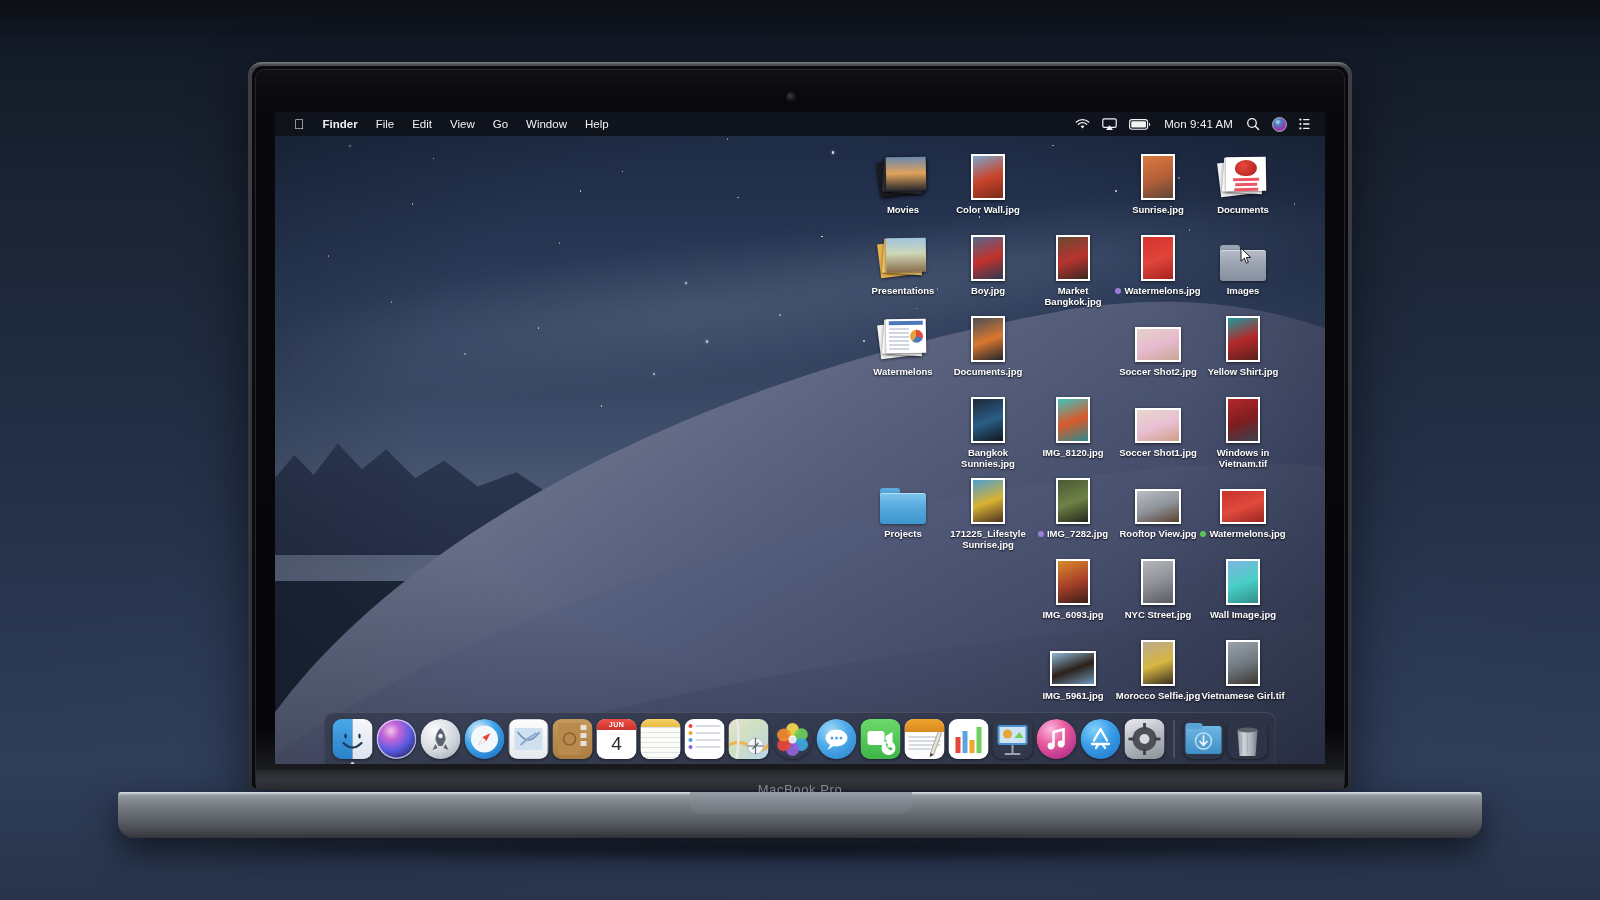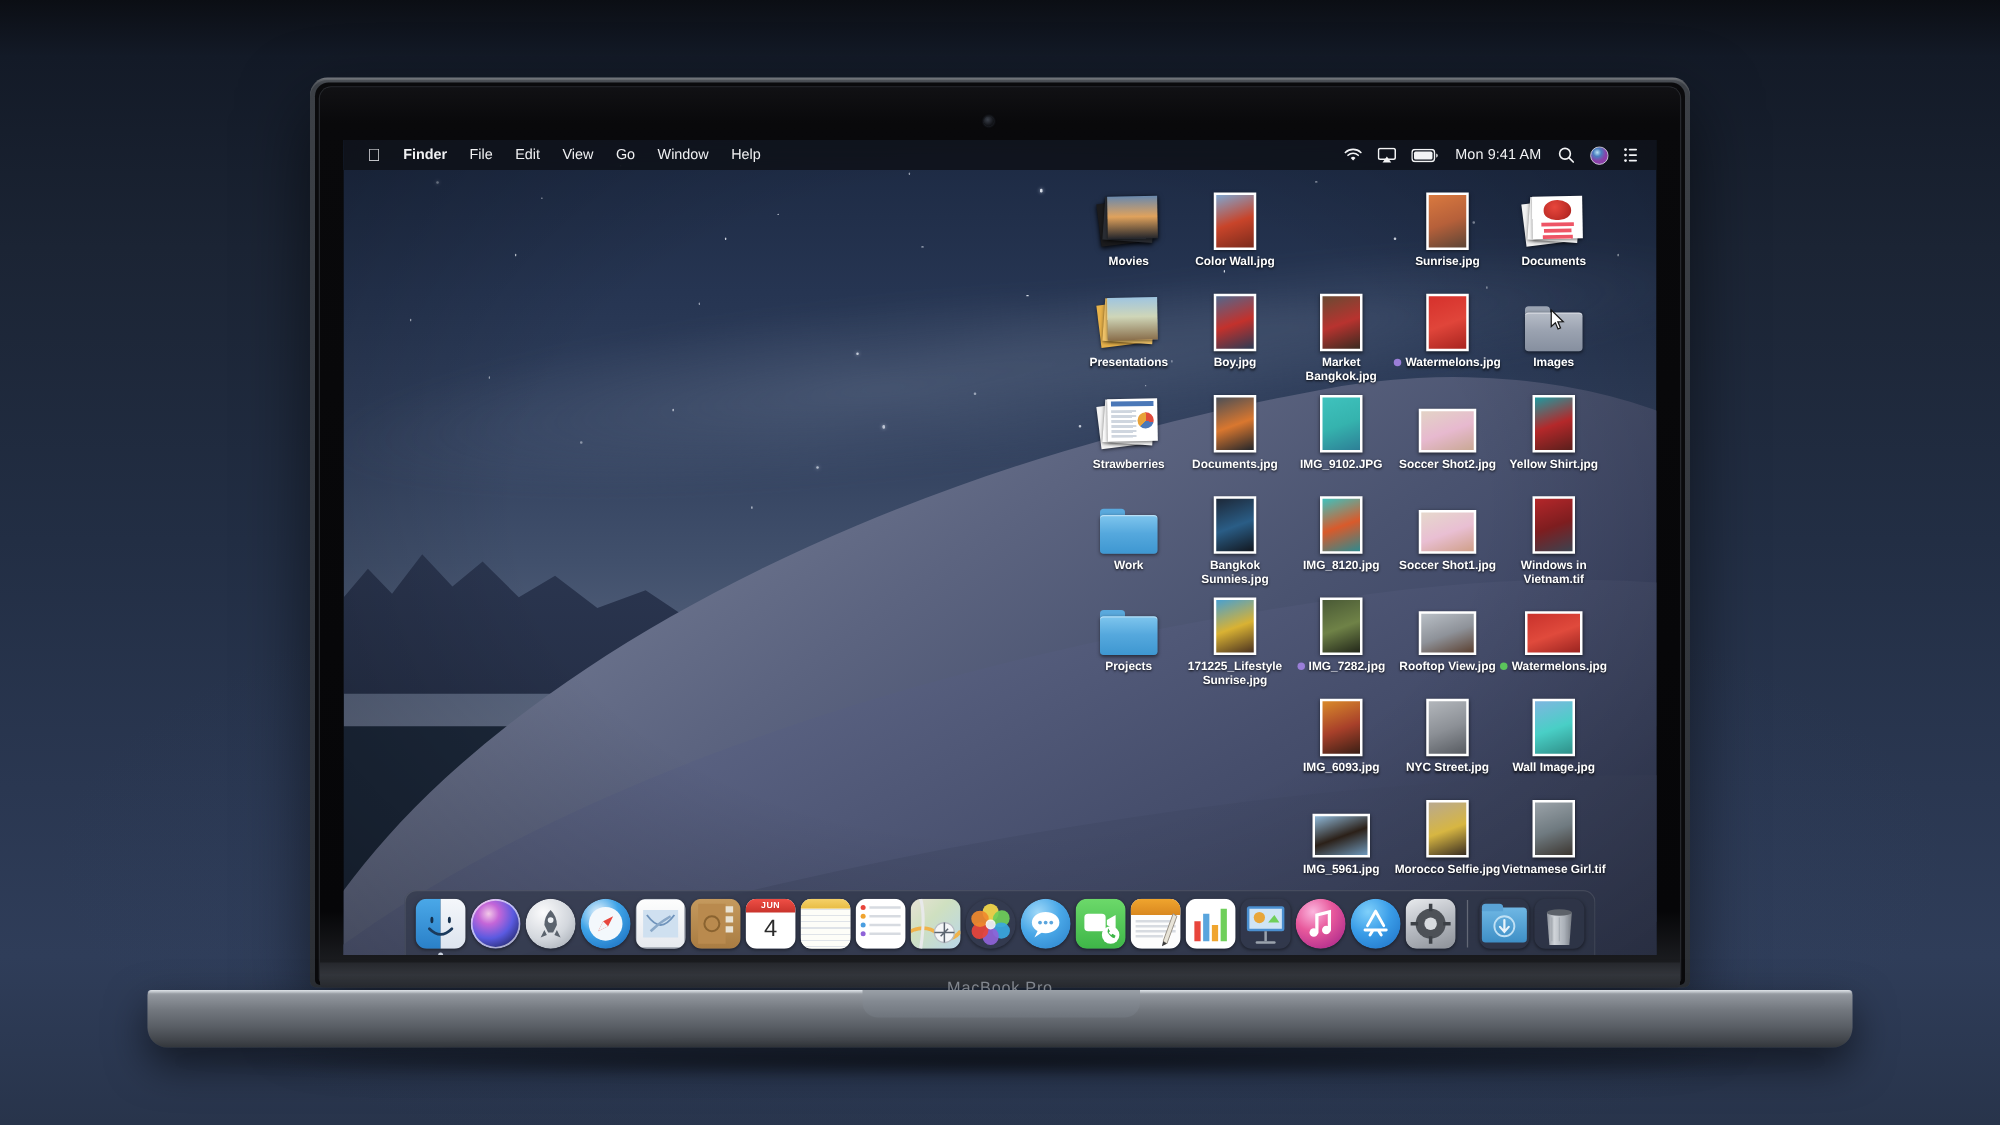--- a/index.html
+++ b/index.html
@@ -474,62 +474,45 @@
             <span class="stack">
               <span class="sheet s1" style="background: rgb(244, 244, 244);"></span>
               <span class="sheet s2" style="background: rgb(251, 251, 251);"></span>
               <span class="sheet s3" style="background: rgb(255, 255, 255);">
                 <span style="display:block;height:4px;margin:2px 3px;background:#4b78b8"></span>
                 <span style="display:block;float:left;width:20px;height:22px;margin:1px 0 0 3px;background:repeating-linear-gradient(180deg,#cfd6df 0 2px,#fff 2px 4px)"></span>
                 <span style="display:block;float:right;width:13px;height:13px;margin:3px 3px 0 0;border-radius:50%;background:conic-gradient(#e04b3c 0 30%,#4b78b8 30% 62%,#e8a23a 62% 100%)"></span>
               </span>
             </span>
           </div>
-          <div class="label">Strawberries</div>
+          <div class="label">Watermelons</div>
         </div>
         <div class="dicon" style="left: 666px; top: 170px;">
           <div class="thumbwrap">
             <span class="photo p-v">
               <span class="img" style="background: linear-gradient(160deg, rgb(75, 79, 86) 0%, rgb(217, 119, 47) 52%, rgb(35, 38, 43) 100%);"></span>
             </span>
           </div>
           <div class="label">Documents.jpg</div>
-        </div>
-        <div class="dicon" style="left: 751px; top: 170px;">
-          <div class="thumbwrap">
-            <span class="photo p-v">
-              <span class="img" style="background: linear-gradient(160deg, rgb(63, 194, 189) 0%, rgb(53, 179, 174) 52%, rgb(45, 127, 150) 100%);"></span>
-            </span>
-          </div>
-          <div class="label">IMG_9102.JPG</div>
         </div>
         <div class="dicon" style="left: 836px; top: 170px;">
           <div class="thumbwrap">
             <span class="photo p-h">
               <span class="img" style="background: linear-gradient(160deg, rgb(227, 211, 198) 0%, rgb(231, 185, 207) 52%, rgb(201, 168, 148) 100%);"></span>
             </span>
           </div>
           <div class="label">Soccer Shot2.jpg</div>
         </div>
         <div class="dicon" style="left: 921px; top: 170px;">
           <div class="thumbwrap">
             <span class="photo p-v">
               <span class="img" style="background: linear-gradient(160deg, rgb(31, 154, 160) 0%, rgb(180, 40, 42) 52%, rgb(90, 31, 28) 100%);"></span>
             </span>
           </div>
           <div class="label">Yellow Shirt.jpg</div>
-        </div>
-        <div class="dicon" style="left: 581px; top: 251px;">
-          <div class="thumbwrap">
-            <span class="folder">
-              <span class="tab"></span>
-              <span class="body"></span>
-            </span>
-          </div>
-          <div class="label">Work</div>
         </div>
         <div class="dicon" style="left: 666px; top: 251px;">
           <div class="thumbwrap">
             <span class="photo p-v">
               <span class="img" style="background: linear-gradient(160deg, rgb(29, 40, 56) 0%, rgb(42, 93, 134) 52%, rgb(18, 23, 31) 100%);"></span>
             </span>
           </div>
           <div class="label">Bangkok Sunnies.jpg</div>
         </div>
         <div class="dicon" style="left: 751px; top: 251px;">

